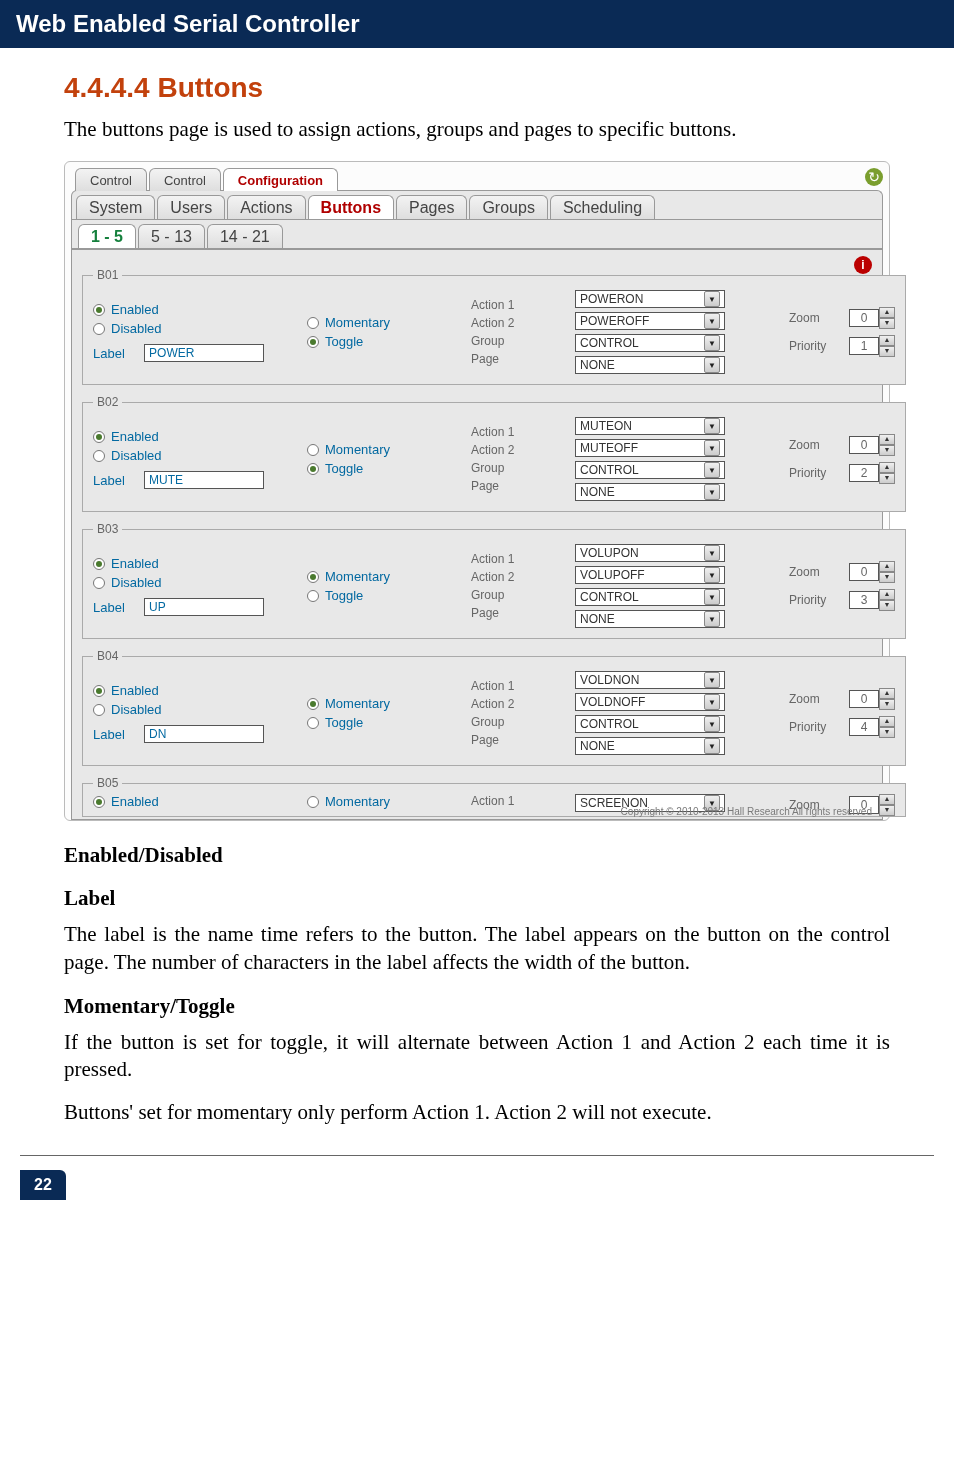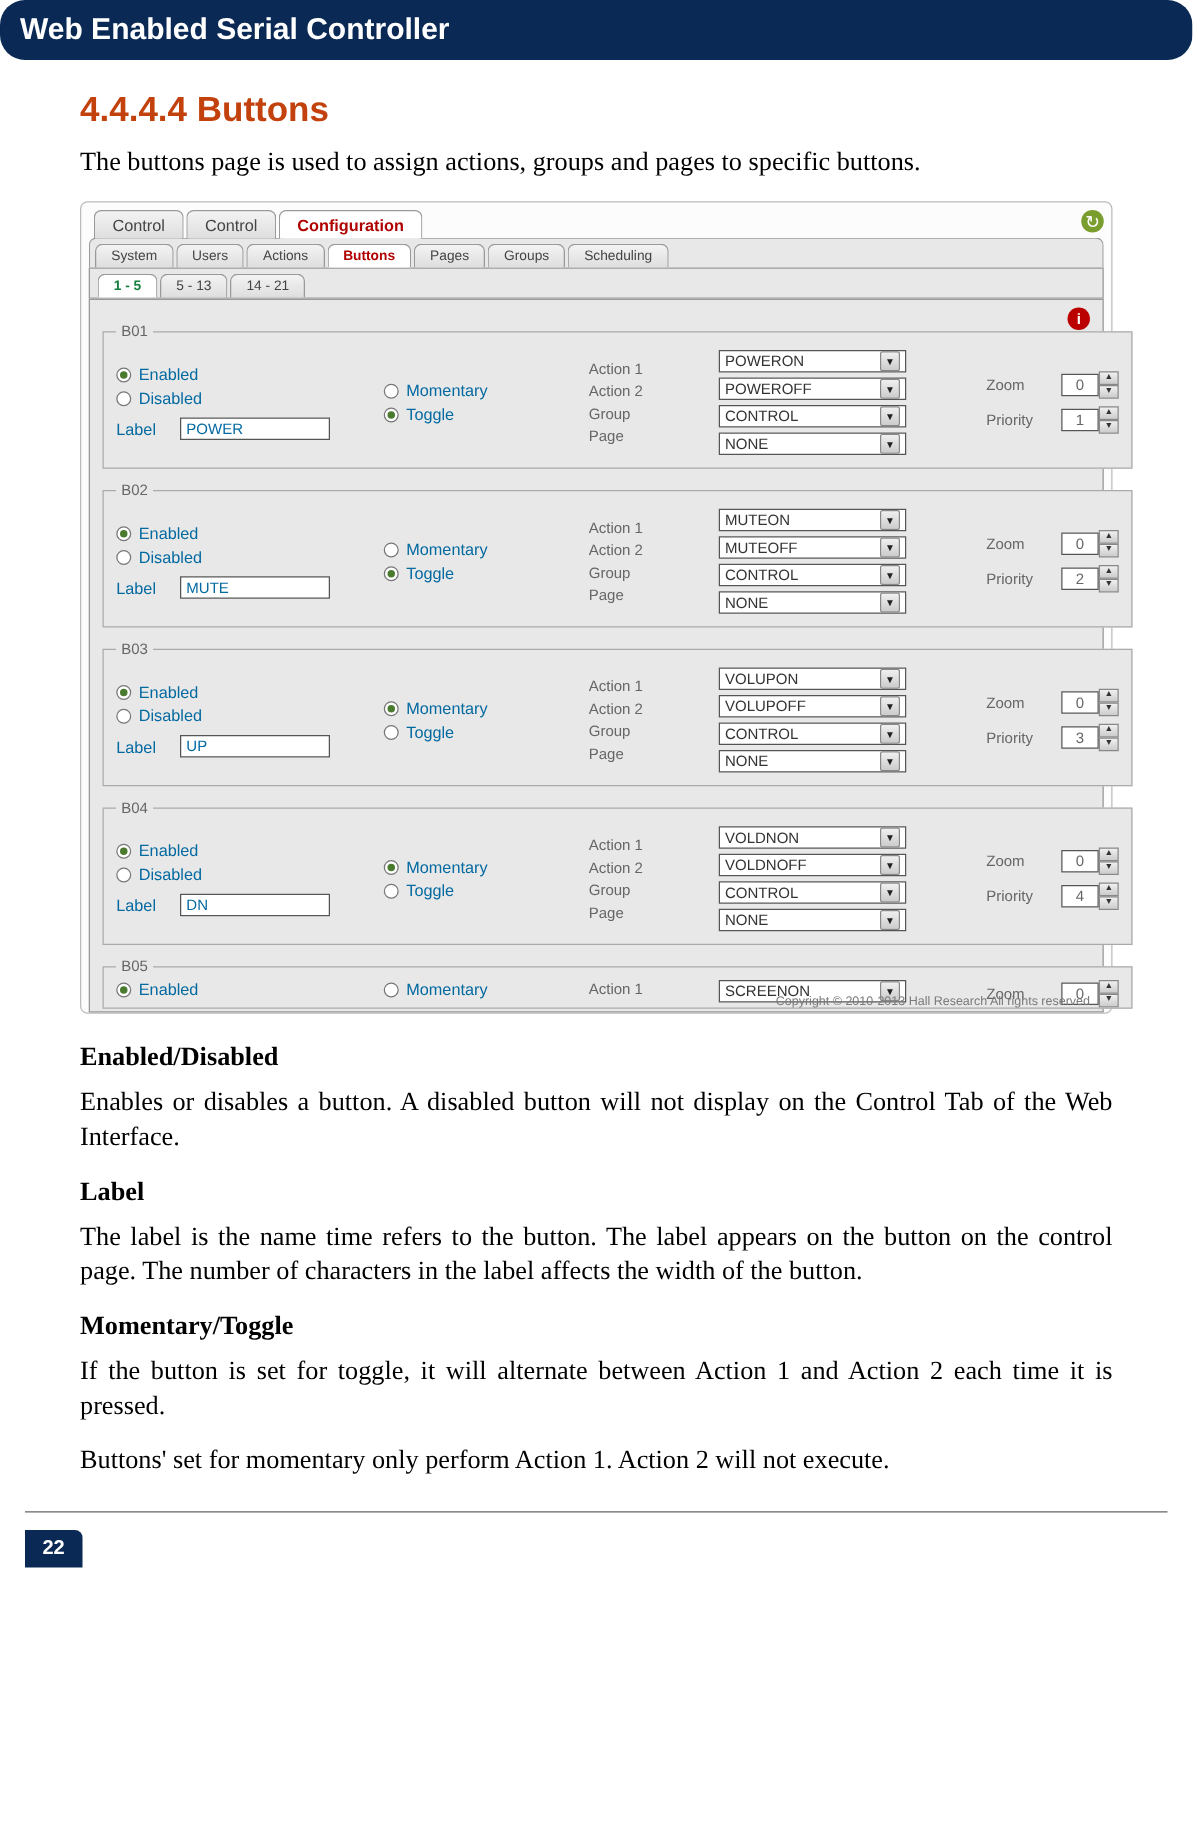--- a/index.html
+++ b/index.html
@@ -10,21 +10,20 @@
     width: 954px;
   }
   .header-bar {
     background: #0a2a55;
     color: #fff;
     font-family: Arial, Helvetica, sans-serif;
     font-weight: bold;
     font-size: 24px;
     padding: 10px 16px;
     font-stretch: condensed;
-    border-radius: 20px;
   }
   .page-body {
     padding: 14px 64px 24px 64px;
   }
   .section-heading {
     color: #c2410c;
     font-family: Arial, Helvetica, sans-serif;
     font-weight: bold;
     font-size: 28px;
     margin: 10px 0 12px 0;
@@ -68,21 +67,21 @@
     background: linear-gradient(#f3f3f3,#dedede);
     color: #444;
     font-size: 13px;
     line-height: 1;
   }
   .tab.active {
     background: #fff;
     color: #b00000;
     font-weight: bold;
   }
-  .tab.small { padding: 4px 12px 3px 12px; font-size: 11px; }
+  .tab.small { padding: 4px 12px 3px 12px; font-size: 16px; }
   .tab.active-blue { color: #15803d; font-weight: bold; background: #fff; }
   .tab-strip {
     border: 1px solid #999;
     border-bottom: none;
     border-top-left-radius: 6px;
     border-top-right-radius: 6px;
     background: #e8e8e8;
     margin-top: -1px;
     padding: 4px 4px 0 4px;
     display: flex;
@@ -562,21 +561,20 @@
             </div>
           </div>
         </div>
       </fieldset>
 
       <div class="copyright">Copyright © 2010-2013 Hall Research All rights reserved</div>
     </div>
   </div>
 
   <div class="sub-heading">Enabled/Disabled</div>
-  <p class="body-para">Enables or disables a button. A disabled button will not display on the Control Tab of the Web Interface.</p>
 
   <div class="sub-heading">Label</div>
   <p class="body-para">The label is the name time refers to the button. The label appears on the button on the control page. The number of characters in the label affects the width of the button.</p>
 
   <div class="sub-heading">Momentary/Toggle</div>
   <p class="body-para">If the button is set for toggle, it will alternate between Action 1 and Action 2 each time it is pressed.</p>
   <p class="body-para">Buttons' set for momentary only perform Action 1. Action 2 will not execute.</p>
 
   <div class="footer-rule"></div>
   <div class="footer-wrap">

